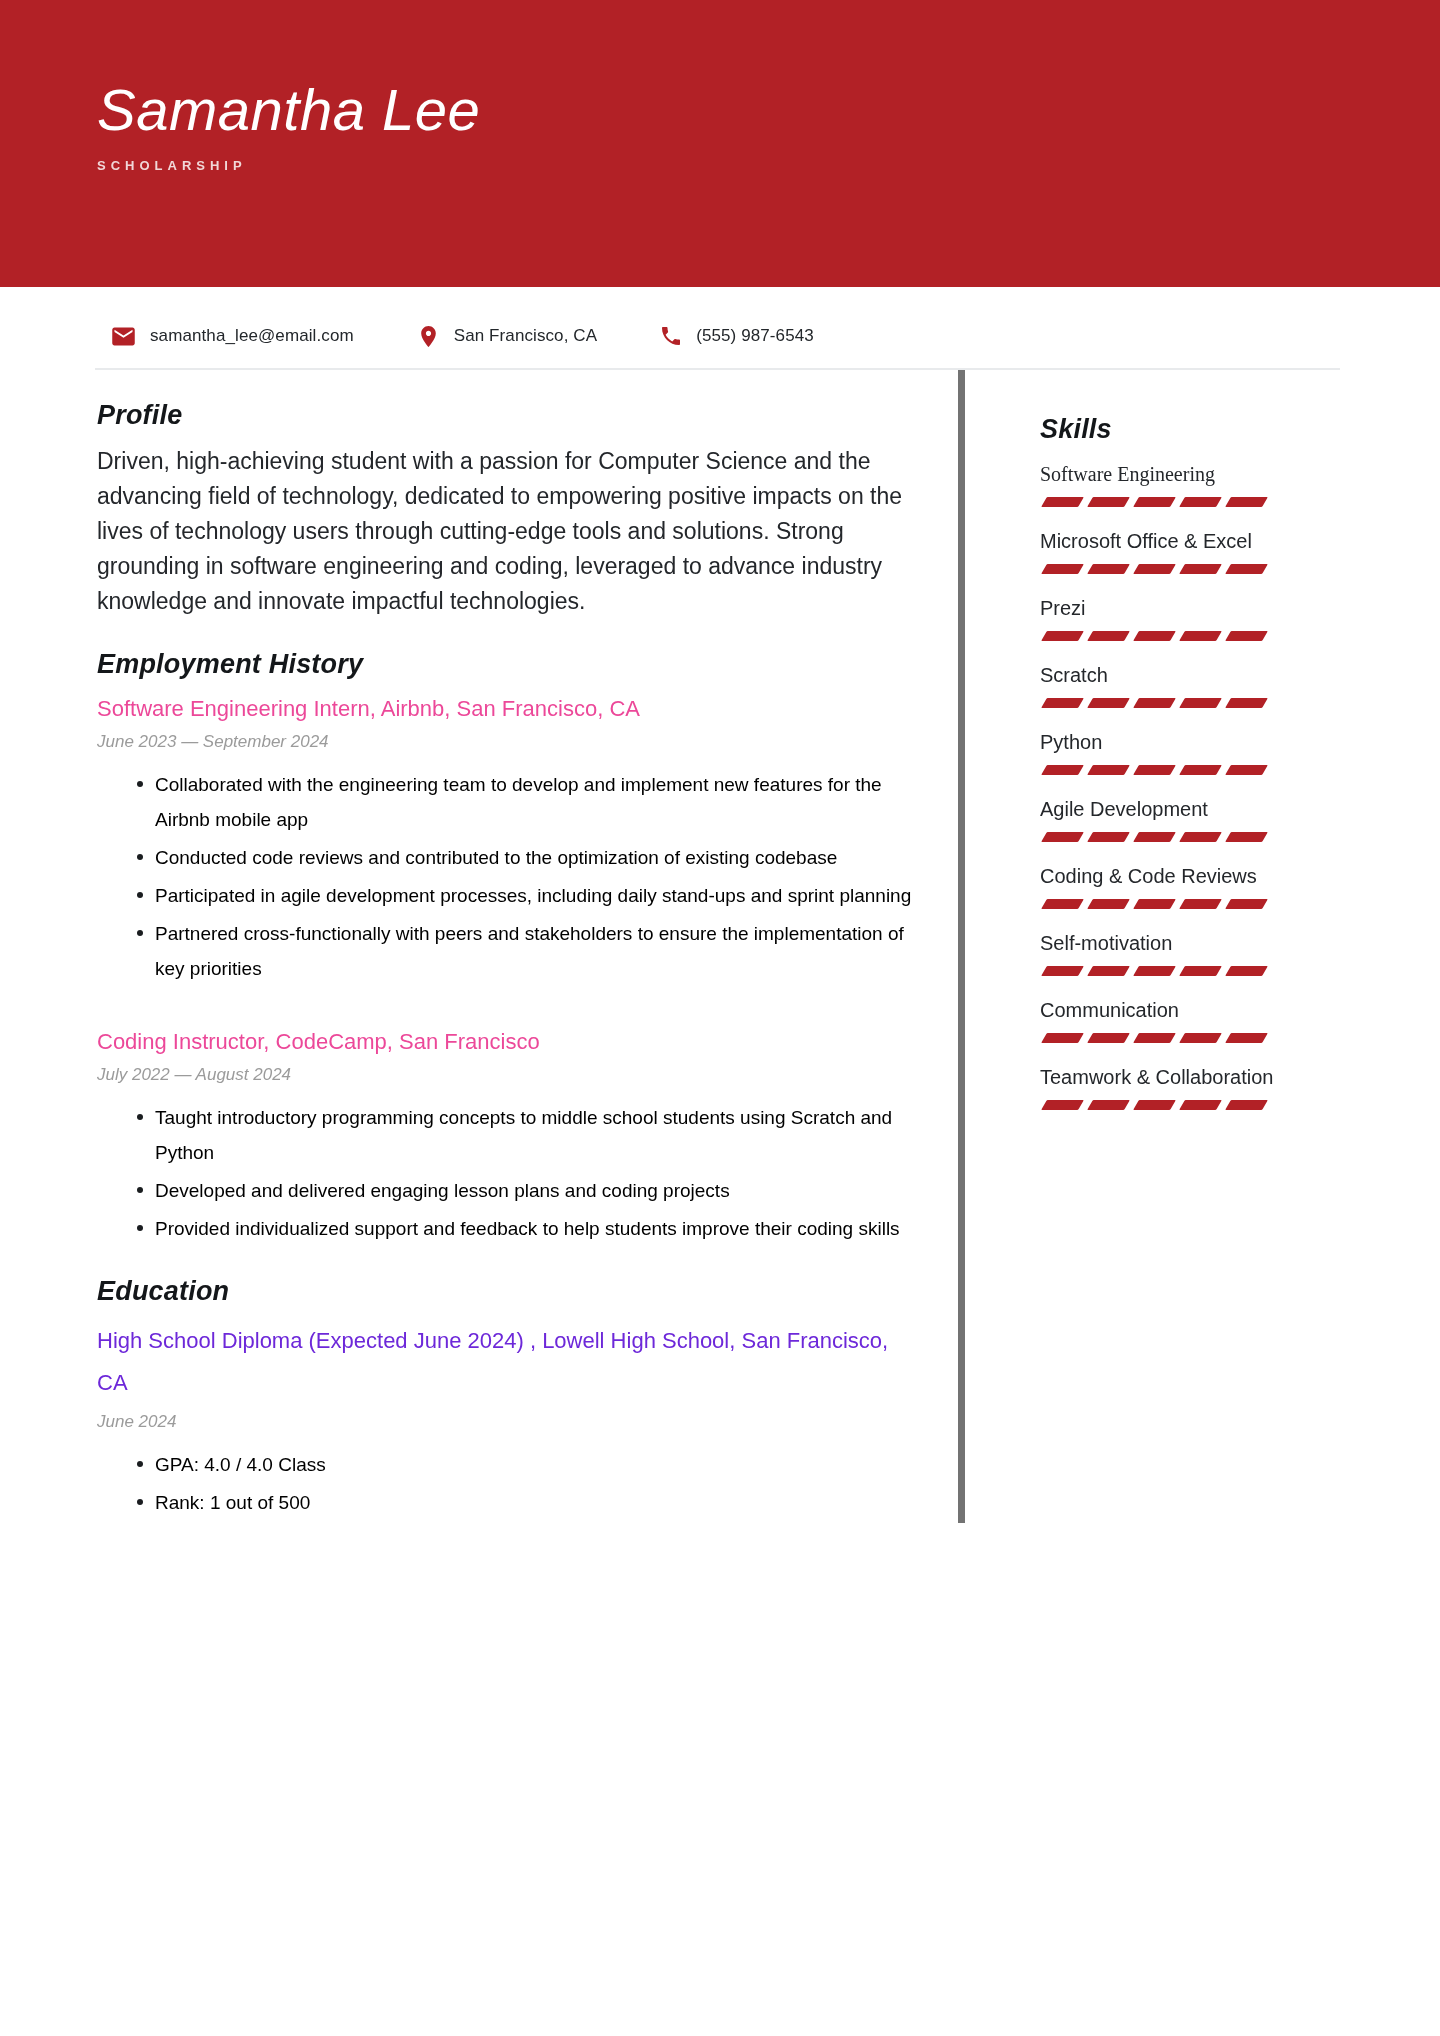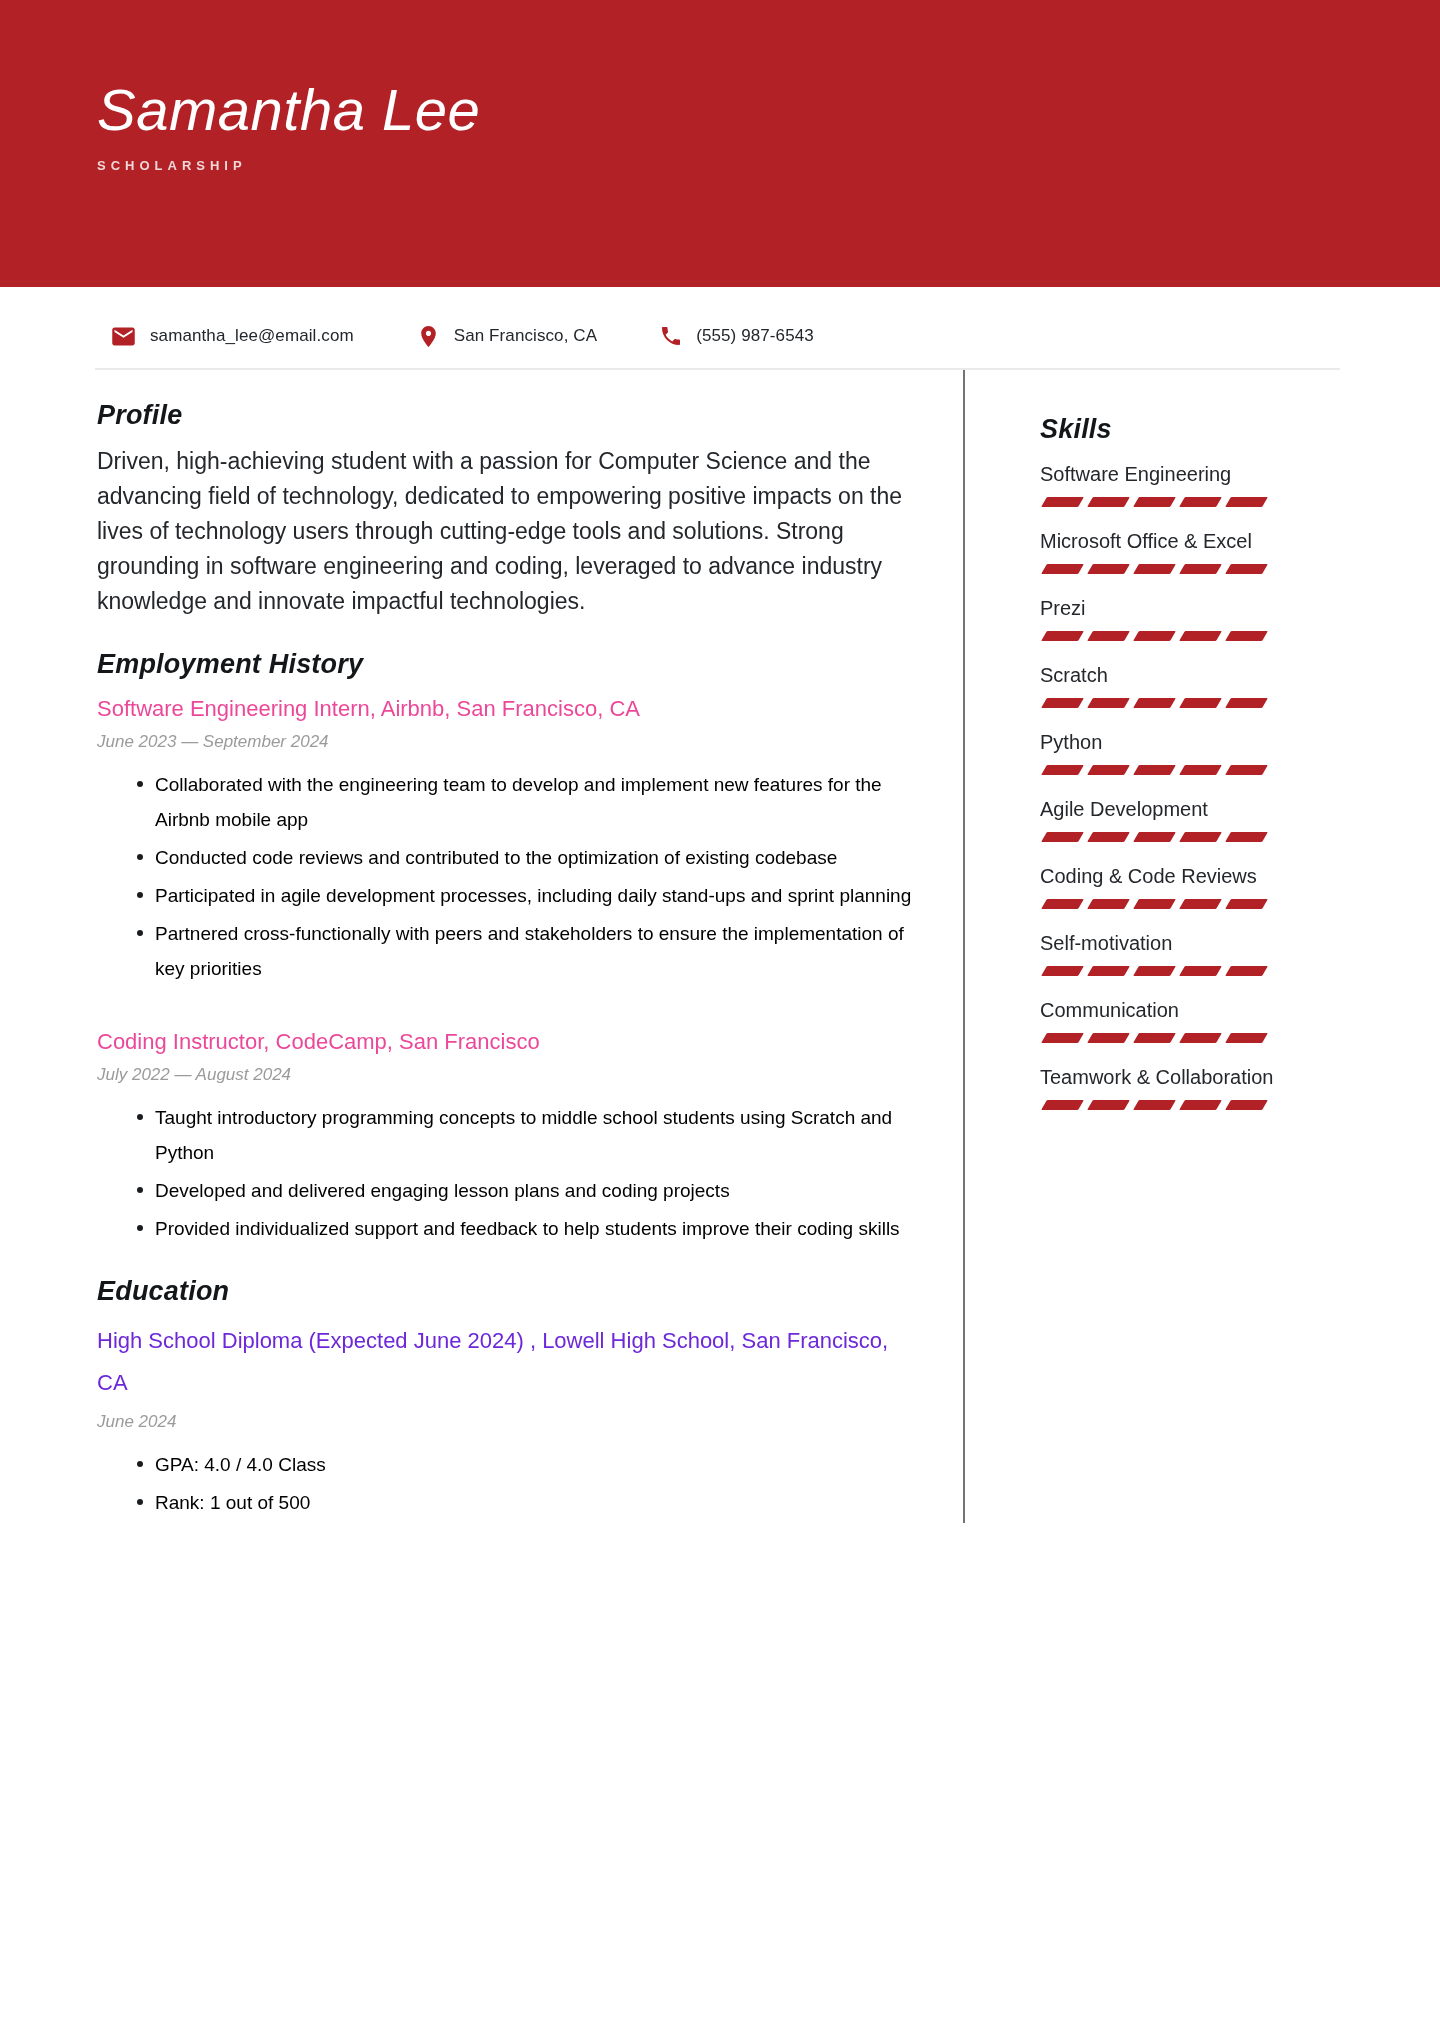--- a/index.html
+++ b/index.html
@@ -60,21 +60,21 @@
   
   .content {
     display: flex;
     padding: 0 95px 0 97px;
     box-sizing: border-box;
   }
   .main-col {
     width: 868px;
     box-sizing: border-box;
     padding-right: 25px;
-    border-right: 2px solid #737373;
+    border-right: 7px solid #737373;
   }
   .side-col {
     box-sizing: border-box;
     padding-left: 75px;
     flex: 1;
   }
 
   .section-heading {
     margin: 0;
     font-size: 27px;
@@ -137,21 +137,21 @@
     margin: 13px 0 0 0;
     font-size: 22px;
     font-weight: 400;
     color: #6d28d9;
     line-height: 42px;
     max-width: 800px;
   }
 
   
   .skill-item { margin-top: 21px; }
-  .skill-item:first-of-type { margin-top: 16px; }
+  .skill-item:first-of-type { margin-top: 16px; font-family: Liberation Serif, serif; }
   .skill-name {
     font-size: 20px;
     color: #24272b;
     line-height: 26px;
     white-space: nowrap;
   }
   .skill-bar {
     display: flex;
     gap: 9px;
     margin-top: 10px;

